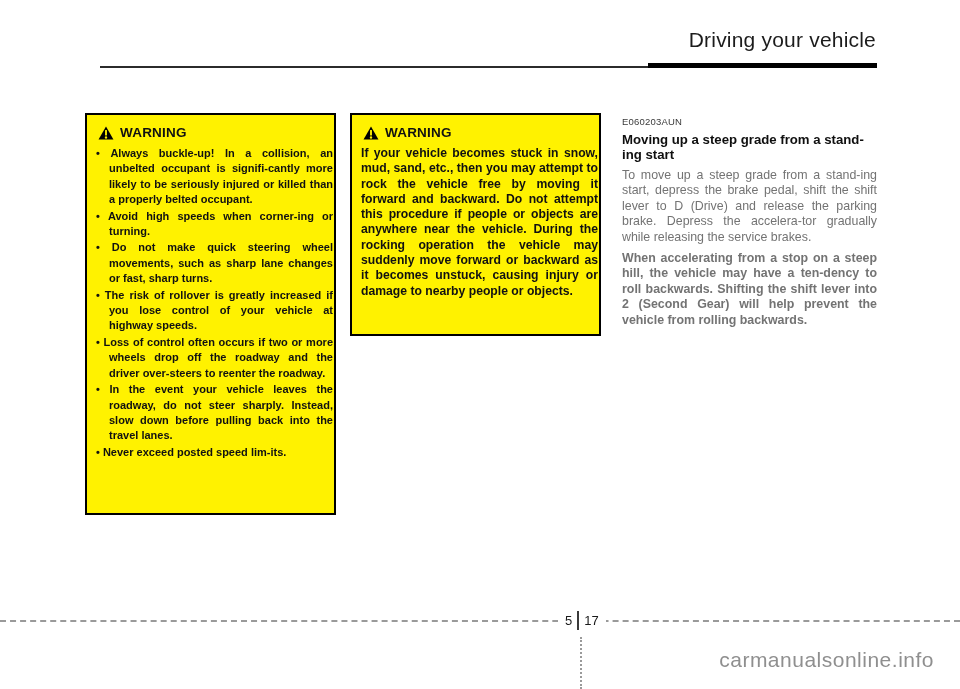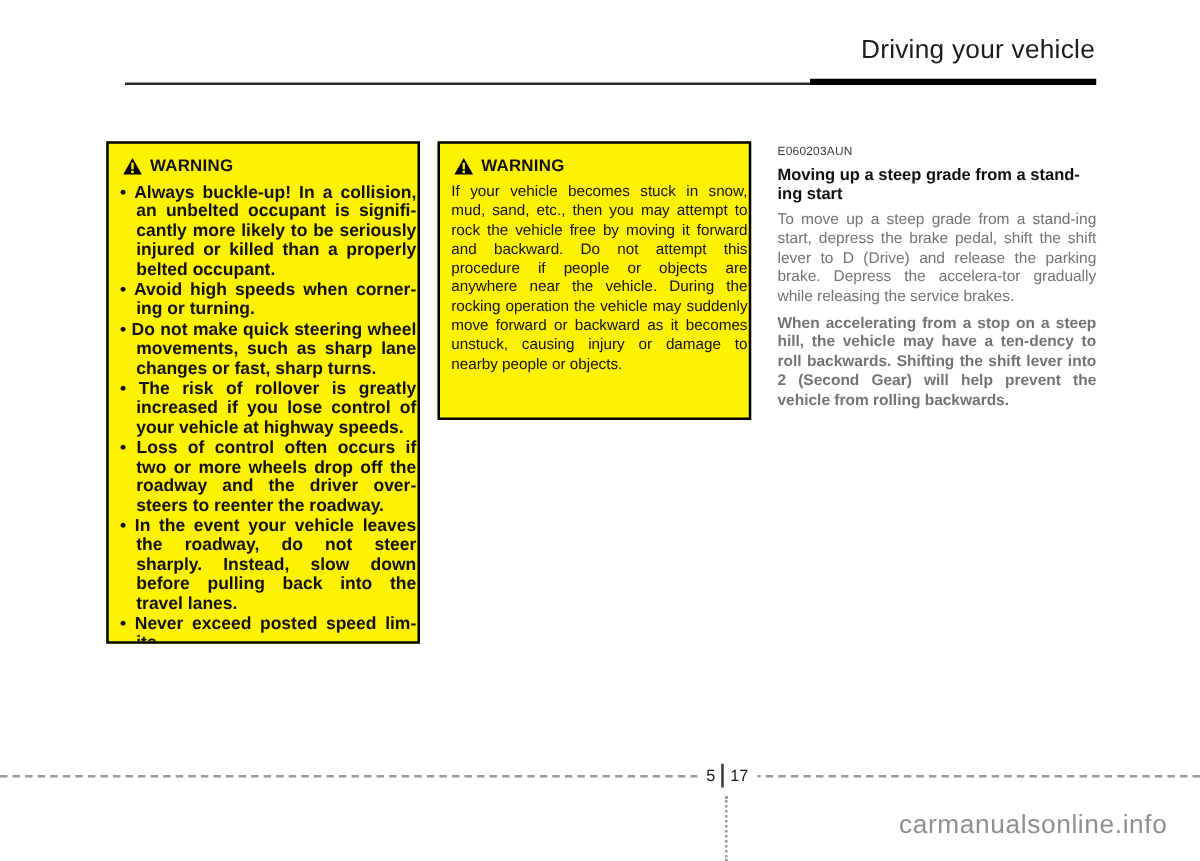--- a/index.html
+++ b/index.html
@@ -29,25 +29,25 @@
     padding:9px 1px 8px 9px;
     overflow:hidden;
   }
   .box-left { left:85px;  top:113px; width:251px; height:402px; }
   .box-mid  { left:350px; top:113px; width:251px; height:223px; }
 
   .warnhead { display:flex; align-items:center; gap:6px; margin:1px 0 6px 2px; }
   .warn-icon { display:inline-flex; }
   .warn-title { font-weight:bold; font-size:13.5px; letter-spacing:0.2px; }
 
-  .warn-list { list-style:none; font-weight:bold; font-size:14px; line-height:15.4px; text-align:justify; }
+  .warn-list { list-style:none; font-weight:bold; font-size:11px; line-height:15.4px; text-align:justify; }
   .warn-list li { padding-left:13px; text-indent:-13px; margin-bottom:1px; }
   .warn-list li::before { content:"\2022\00a0"; }
 
-  .warn-body { font-weight:normal; font-size:12.2px; line-height:15.3px; text-align:justify; }
+  .warn-body { font-weight:bold; font-size:12.2px; line-height:15.3px; text-align:justify; }
 
   
   .rightcol { position:absolute; left:622px; top:116px; width:255px; }
   .sec-code { font-size:9.5px; color:#3a3a3a; margin-bottom:5px; letter-spacing:0.2px; }
   .sec-heading {
     font-size:13.2px; font-weight:bold; 
     line-height:15px; margin-bottom:6px; color:#0f0f0f;
   }
   .sec-body { font-size:12.4px; line-height:15.4px; text-align:justify; margin-bottom:6px; color:#737373; }
   .sec-body.bold { font-weight:bold; }

